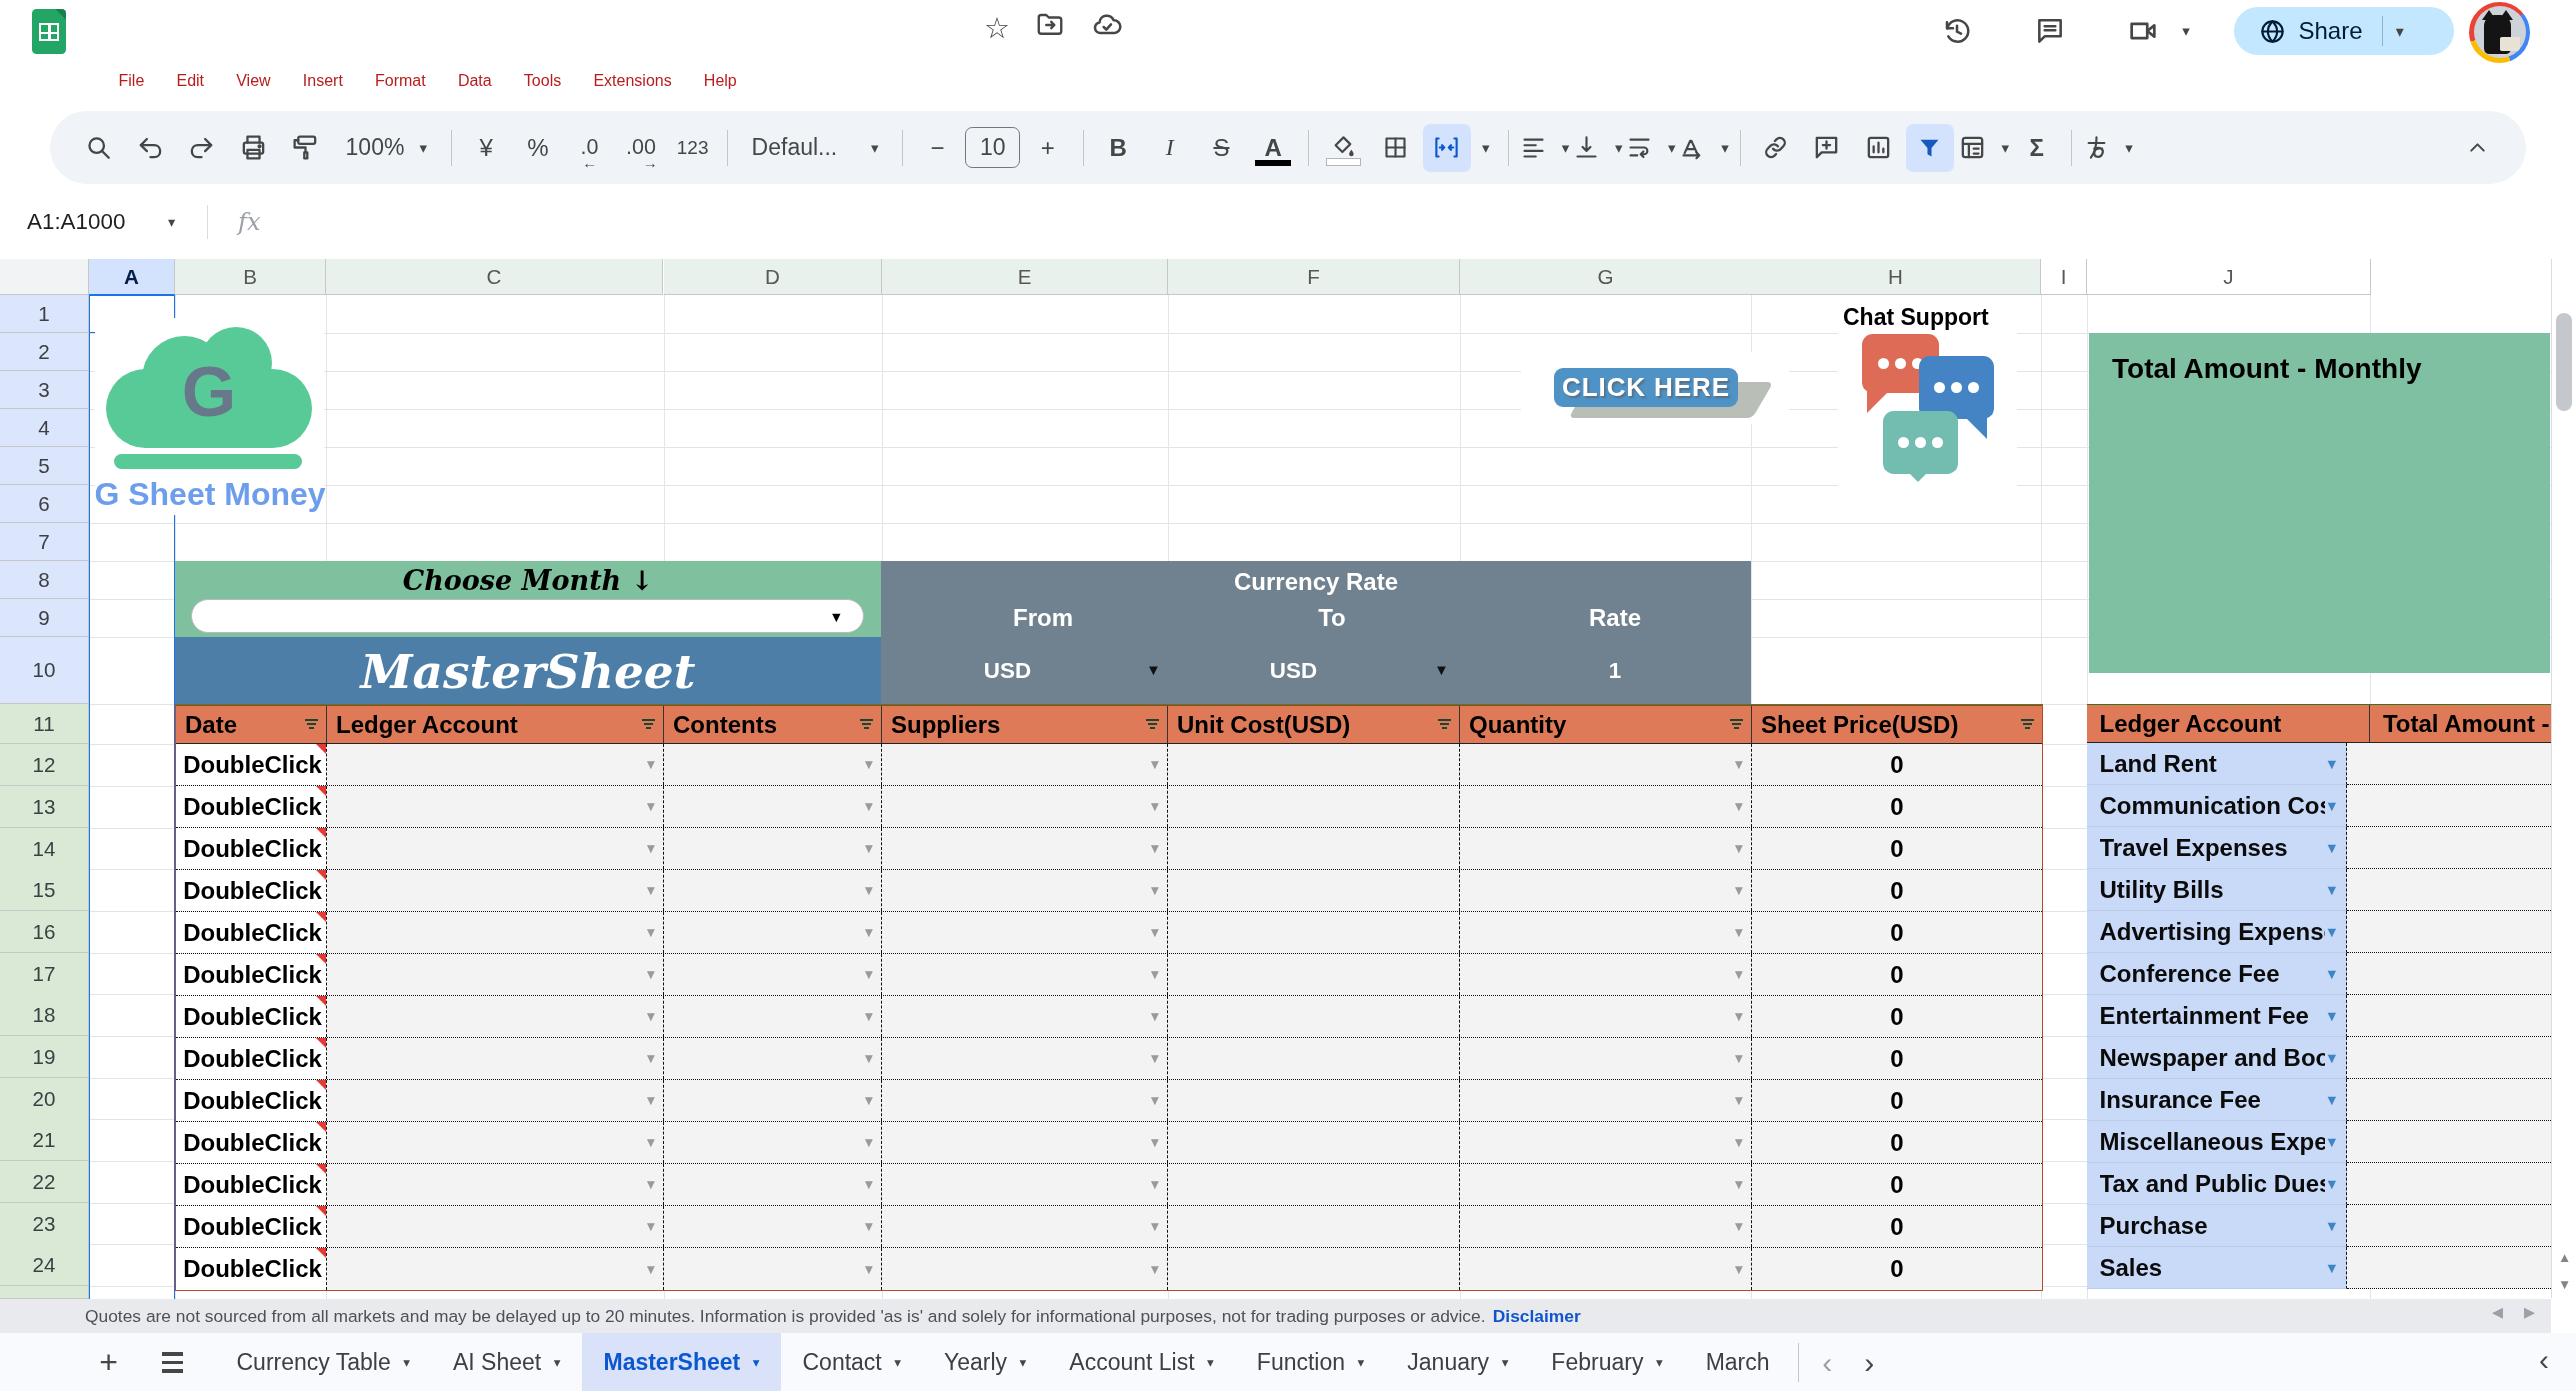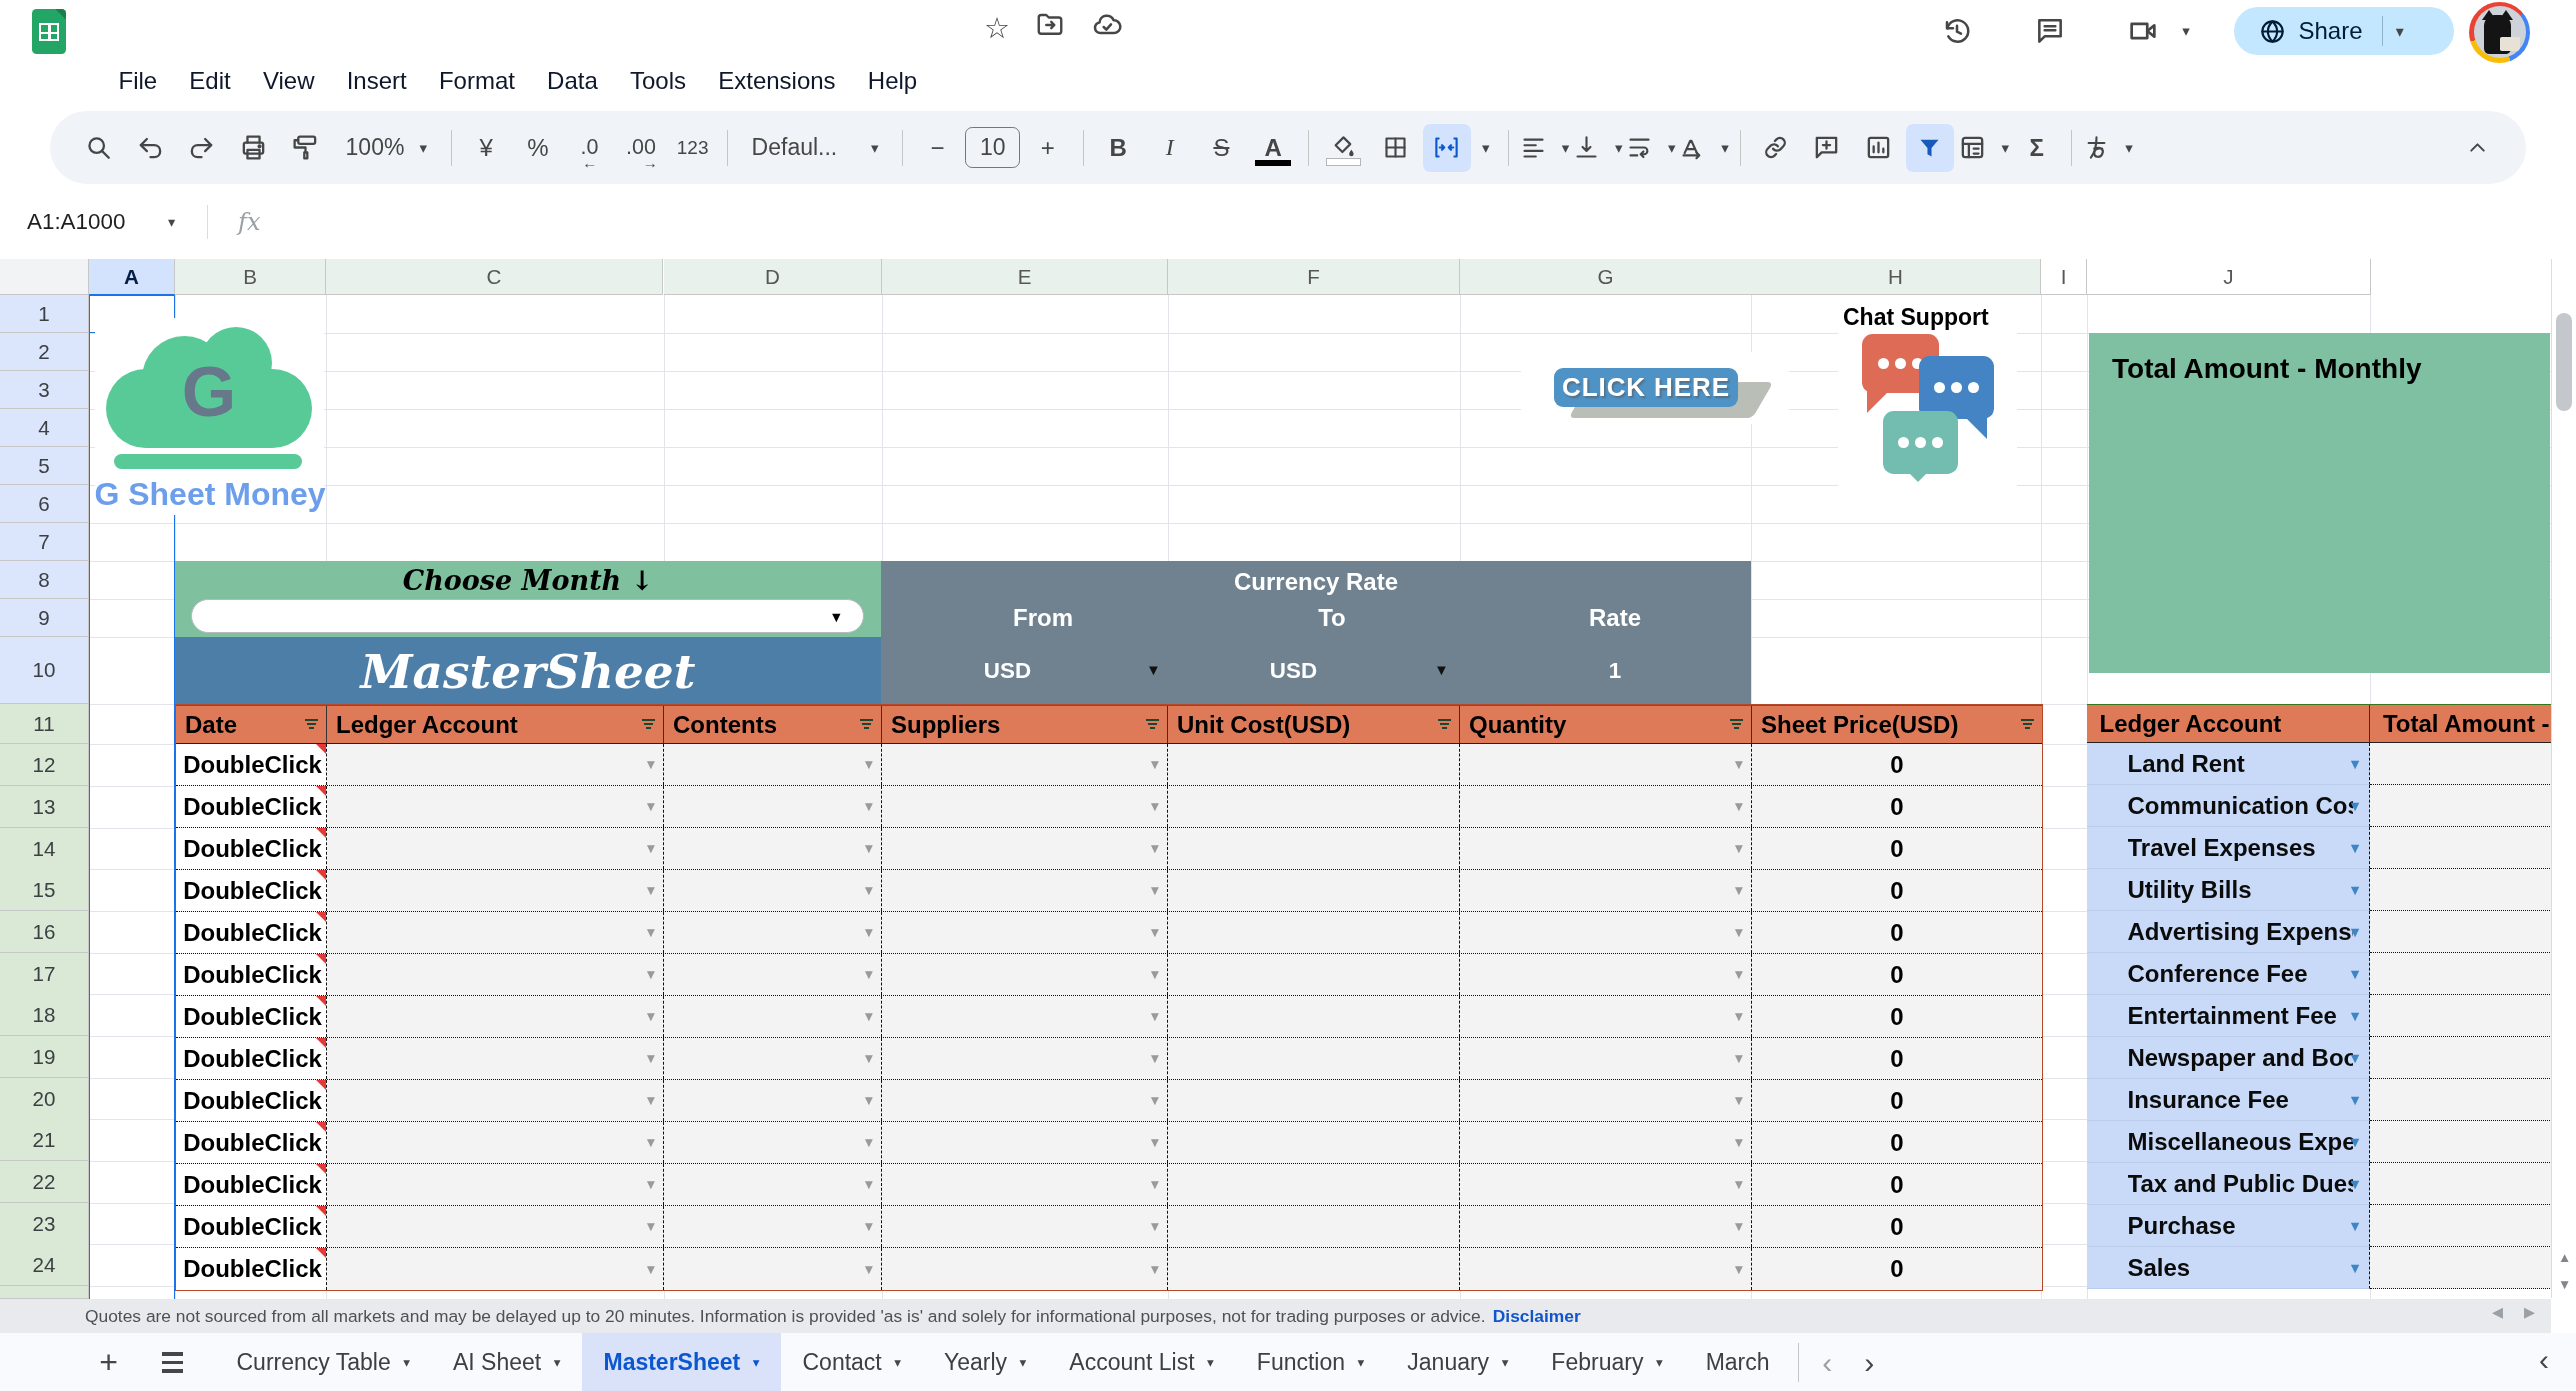--- a/index.html
+++ b/index.html
@@ -27,21 +27,21 @@
   #avatar { position:absolute; left:2469px; top:1.8px; width:61px; height:61px; border-radius:50%;
     background:conic-gradient(from -50deg,#ea4335 0 28%,#4285f4 28% 58%,#fbbc04 58% 84%,#ea4335 84% 100%); }
   #avatar .inner { position:absolute; inset:4.5px; border-radius:50%; background:#cdd3d8; overflow:hidden; }
   #avatar .cat { position:absolute; left:10.7px; top:9px; width:27px; height:39px; background:#141414; border-radius:10.7px 10.7px 5.4px 5.4px; }
   #avatar .cat:before { content:""; position:absolute; left:-1.8px; top:-5.4px; border-left:7.2px solid transparent; border-right:7.2px solid transparent; border-bottom:10.7px solid #141414; }
   #avatar .cat:after { content:""; position:absolute; right:-1.8px; top:-5.4px; border-left:7.2px solid transparent; border-right:7.2px solid transparent; border-bottom:10.7px solid #141414; }
   #avatar .laptop { position:absolute; right:5.4px; bottom:7.2px; width:19.7px; height:14.3px; background:#e8e2d6; border-radius:1.8px; }
 
   
   #menubar { position:absolute; left:106px; top:59px; height:43px; display:flex; gap:7.2px; align-items:center; }
-  .menu-item { font-size:24px; color:#0f172a; padding:5.4px 12.5px; border-radius:7.2px; }
+  .menu-item { font-size:16px; color:#b91c1c; padding:5.4px 12.5px; border-radius:7.2px; }
 
   
   #toolbar { position:absolute; left:50px; top:111px; width:2476px; height:73px; background:#f0f4f9; border-radius:37px;
     display:flex; align-items:center; padding:0 23px; color:#444746; }
   .tbtn { min-width:48px; height:48px; border-radius:7.2px; display:flex; align-items:center; justify-content:center; gap:15px; margin:0 1.8px; font-size:24px; color:#444746; }
   .tbtn.active { background:#d3e3fd; color:#041e49; }
   .tsep { width:0.9px; height:36px; background:#c4c7c5; margin:0 9px; }
   .car { font-size:15px; color:#444746; }
   .zoomlbl { font-size:23px; }
   .fontlbl { font-size:23px; width:107px; text-align:left; }
@@ -150,21 +150,21 @@
   .dcell.lab { background:#fff; font-weight:bold; font-size:24px; color:#000; padding-left:7.2px; }
   .dcell .note { position:absolute; right:0; top:0; width:0; height:0; border-left:10.7px solid transparent; border-top:10.7px solid #e53935; }
   .dcell .dd { position:absolute; right:5.4px; font-size:13.4px; color:#9a9a9a; }
   .dcell.tot { justify-content:center; font-weight:bold; font-size:24px; color:#000; }
 
   
   #right-table { position:absolute; left:2087px; top:409px; width:489px; }
   #right-table .thead { display:flex; height:39px; background:#df7a58; border-top:1.8px solid #38761d; border-bottom:0.9px solid #222; }
   #right-table .th { font-size:24px; font-weight:bold; color:#000; display:flex; align-items:center; padding-left:12.5px; white-space:nowrap; overflow:hidden; }
   .lrow { display:flex; }
-  .lcell { position:relative; width:284px; background:#c9daf8; border-bottom:0.9px solid #bccdeb; border-right:0.9px dashed #111; display:flex; align-items:center;padding-left:28px; }
+  .lcell { position:relative; width:260px; background:#c9daf8; border-bottom:0.9px solid #bccdeb; border-right:0.9px dashed #111; display:flex; align-items:center; }
   .lcell .txt { margin-left:12.5px; width:225px; overflow:hidden; white-space:nowrap; font-size:24px; font-weight:bold; color:#0b0b0b; }
   .lcell .dd { position:absolute; right:7.2px; font-size:14.3px; color:#3d85c6; }
   .kcell { width:206px; background:#f3f3f3; border-bottom:0.9px dotted #111; }
 
   
   #vscroll { position:absolute; left:2551px; top:259px; width:25px; height:1039px; background:#fff; border-left:0.9px solid #dadce0; }
   #vthumb { position:absolute; left:3.6px; top:54px; width:16px; height:98px; background:#c4c7cc; border-radius:8px; }
   .varrow { position:absolute; left:3.6px; width:18px; text-align:center; font-size:13.4px; color:#80868b; }
 
   

